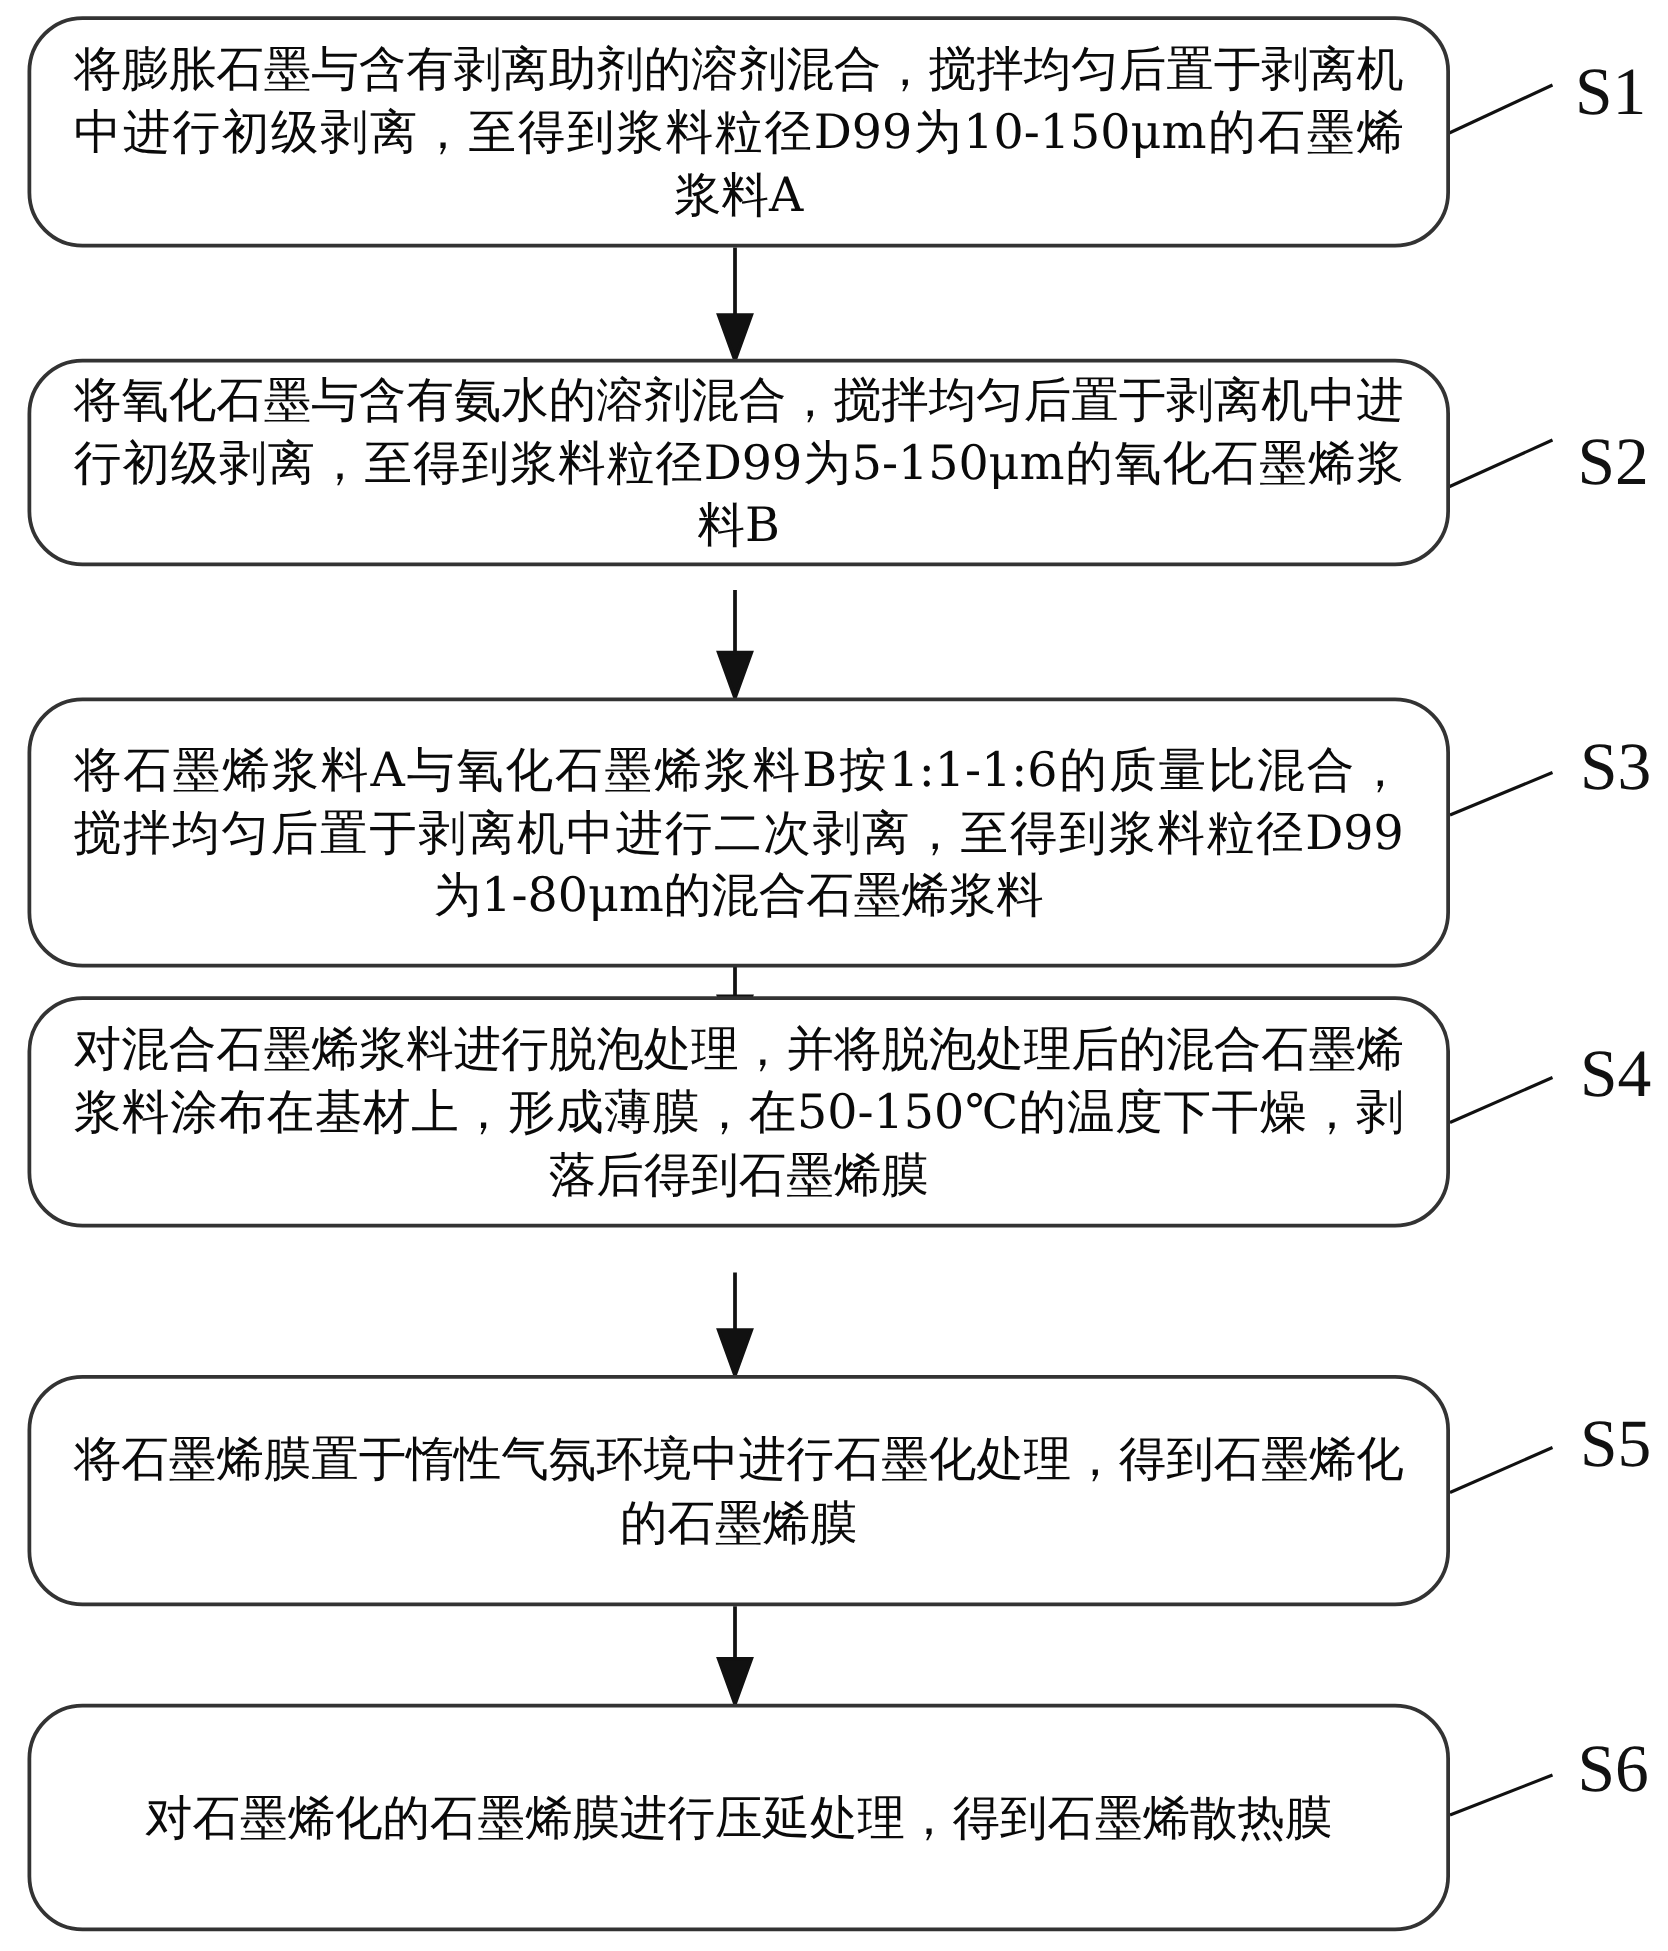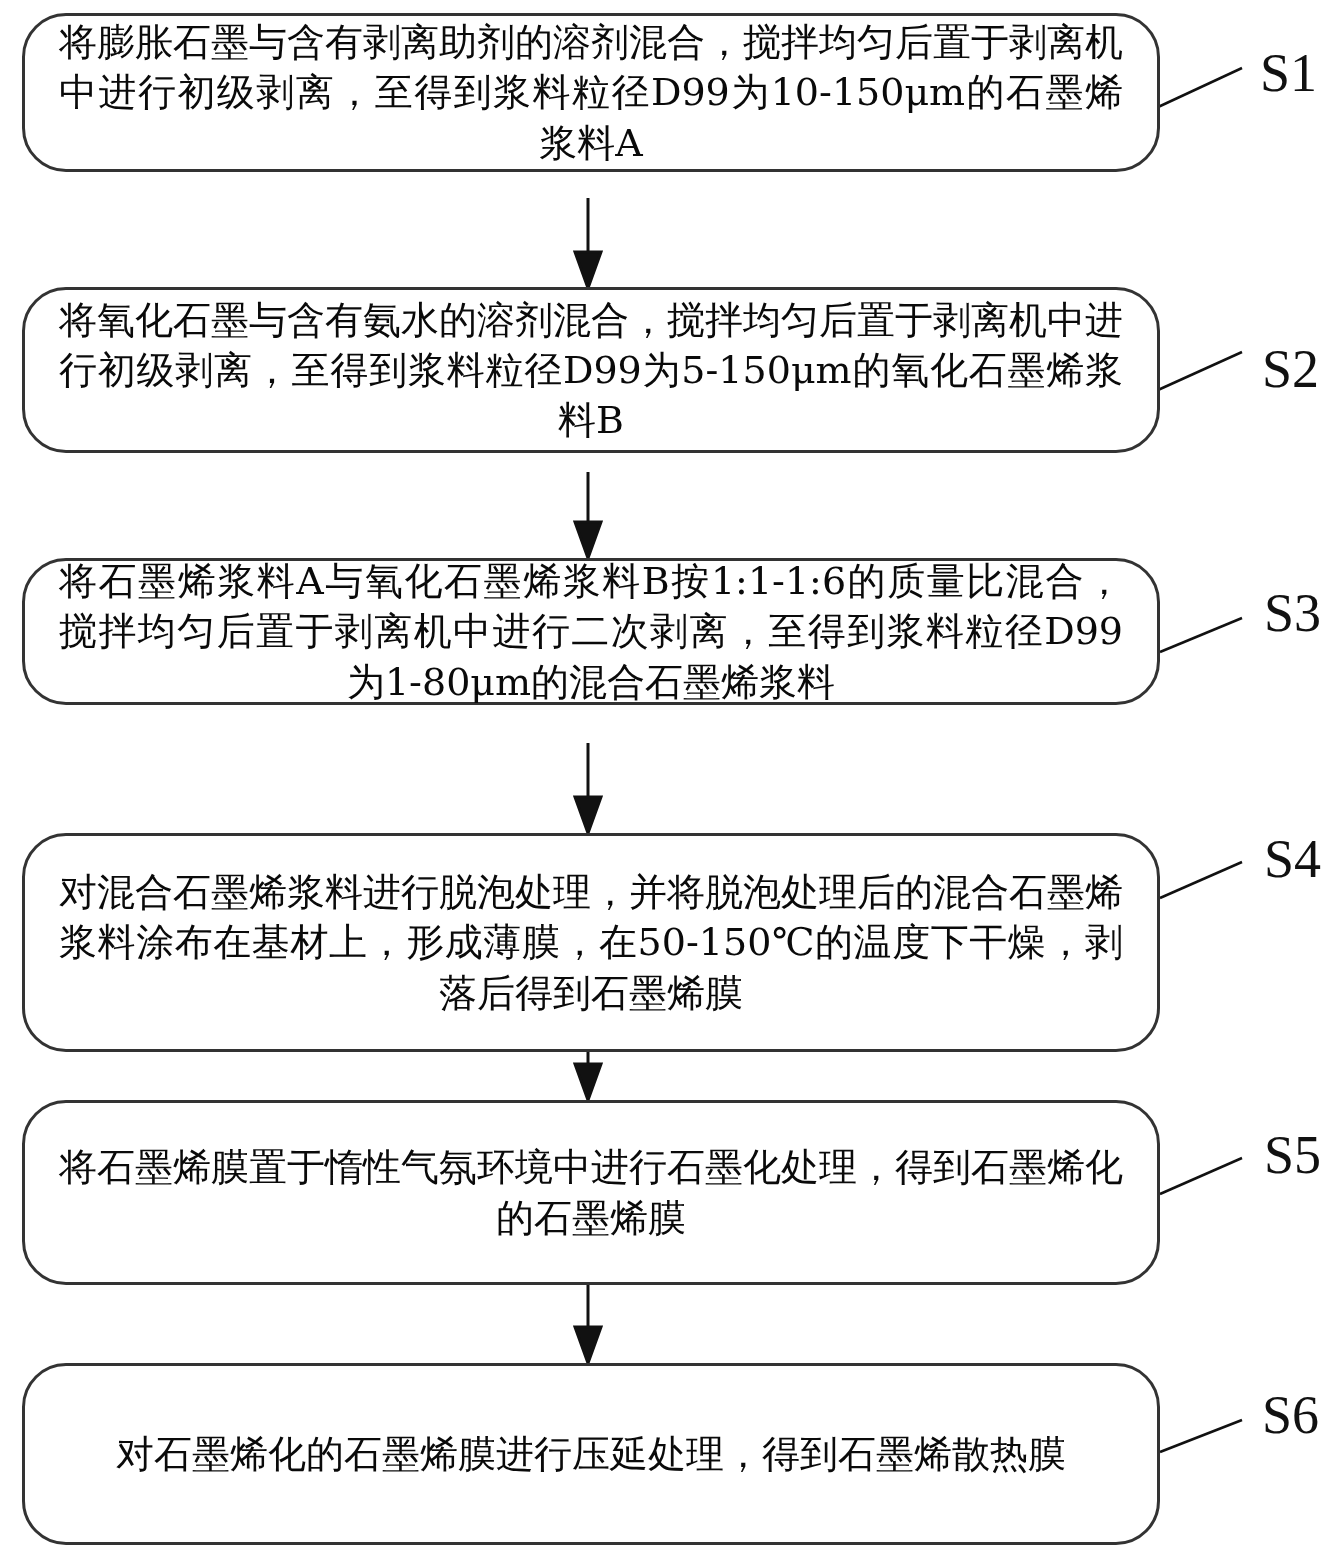--- a/index.html
+++ b/index.html
@@ -47,24 +47,24 @@
     position: absolute;
     width: 90px;
     height: 62px;
     line-height: 62px;
     font-family: "Liberation Serif", "DejaVu Serif", serif;
     font-size: 54px;
     color: #111111;
     text-align: left;
     white-space: nowrap;
   }
-  #box1 { top: 13px;   height: 159px; }
+  #box1 { top: 13px;   height: 185px; }
   #box2 { top: 287px;  height: 166px; }
-  #box3 { top: 558px;  height: 147px; }
-  #box4 { top: 833px;  height: 219px; }
+  #box3 { top: 558px;  height: 216px; }
+  #box4 { top: 797px;  height: 185px; }
   #box5 { top: 1100px; height: 185px; }
   #box6 { top: 1363px; height: 182px; }
   #label1 { left: 1260px; top: 42px; }
   #label2 { left: 1262px; top: 338px; }
   #label3 { left: 1264px; top: 582px; }
   #label4 { left: 1264px; top: 828px; }
   #label5 { left: 1264px; top: 1124px; }
   #label6 { left: 1262px; top: 1384px; }
 </style>
 </head>

